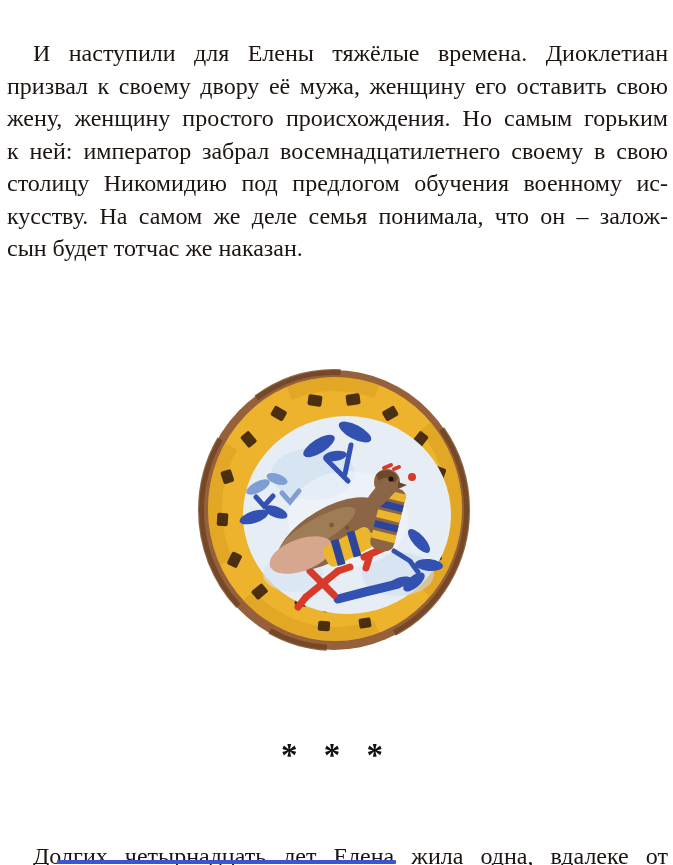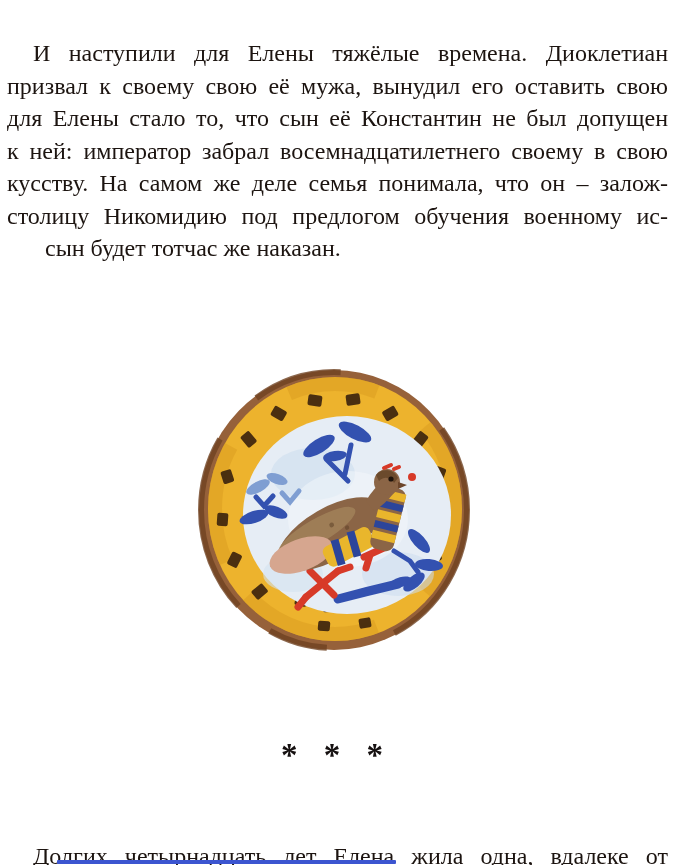--- a/index.html
+++ b/index.html
@@ -15,21 +15,21 @@
   #para1{top:37px;}
   #para2{top:840px;}
   .tline{
     font-size:24px;
     line-height:32.5px;
     text-align:justify;
     text-align-last:justify;
     white-space:normal;
   }
   .tline.first{text-indent:26px;}
-  .tline.lastline{text-align-last:left;margin-left:38px;}
+  .tline.lastline{text-align-last:left;}
   .illus{
     position:absolute;
     left:198px;top:369px;
     width:272px;height:283px;
   }
   .separator{
     position:absolute;
     left:0;right:0;top:737px;
     text-align:center;
     font-size:33px;
@@ -44,25 +44,25 @@
     border-radius:1px;
   }
 </style>
 </head>
 <body>
 
 <div class="page" style="color: rgb(28, 20, 16);">
 
   <div class="para" id="para1">
     <div class="tline first">И наступили для Елены тяжёлые времена. Диоклетиан</div>
-    <div class="tline">призвал к своему свою её мужа, вынудил его оставить свою</div>
-    <div class="tline">для Елены стало то, что сын её Константин не был допущен</div>
+    <div class="tline">призвал к своему двору её мужа, женщину его оставить свою</div>
+    <div class="tline">жену, женщину простого происхождения. Но самым горьким</div>
     <div class="tline">к ней: император забрал восемнадцатилетнего своему в свою</div>
+    <div class="tline">столицу Никомидию под предлогом обучения военному ис-</div>
     <div class="tline">кусству. На самом же деле семья понимала, что он – залож-</div>
-    <div class="tline">столицу Никомидию под предлогом обучения военному ис-</div>
     <div class="tline lastline">сын будет тотчас же наказан.</div>
   </div>
 
   <div class="illus">
     <svg width="272" height="283" viewBox="0 0 272 283" xmlns="http://www.w3.org/2000/svg">
 
       <ellipse cx="136" cy="141" rx="135" ry="140" fill="#96613a"></ellipse>
       <ellipse cx="136" cy="141" rx="133" ry="138" fill="none" stroke="#6f4222" stroke-width="6" stroke-dasharray="150 70 60 40 180 55 90 120" opacity="0.8"></ellipse>
 
       <ellipse cx="137" cy="140" rx="127" ry="132" fill="#edb32d"></ellipse>

